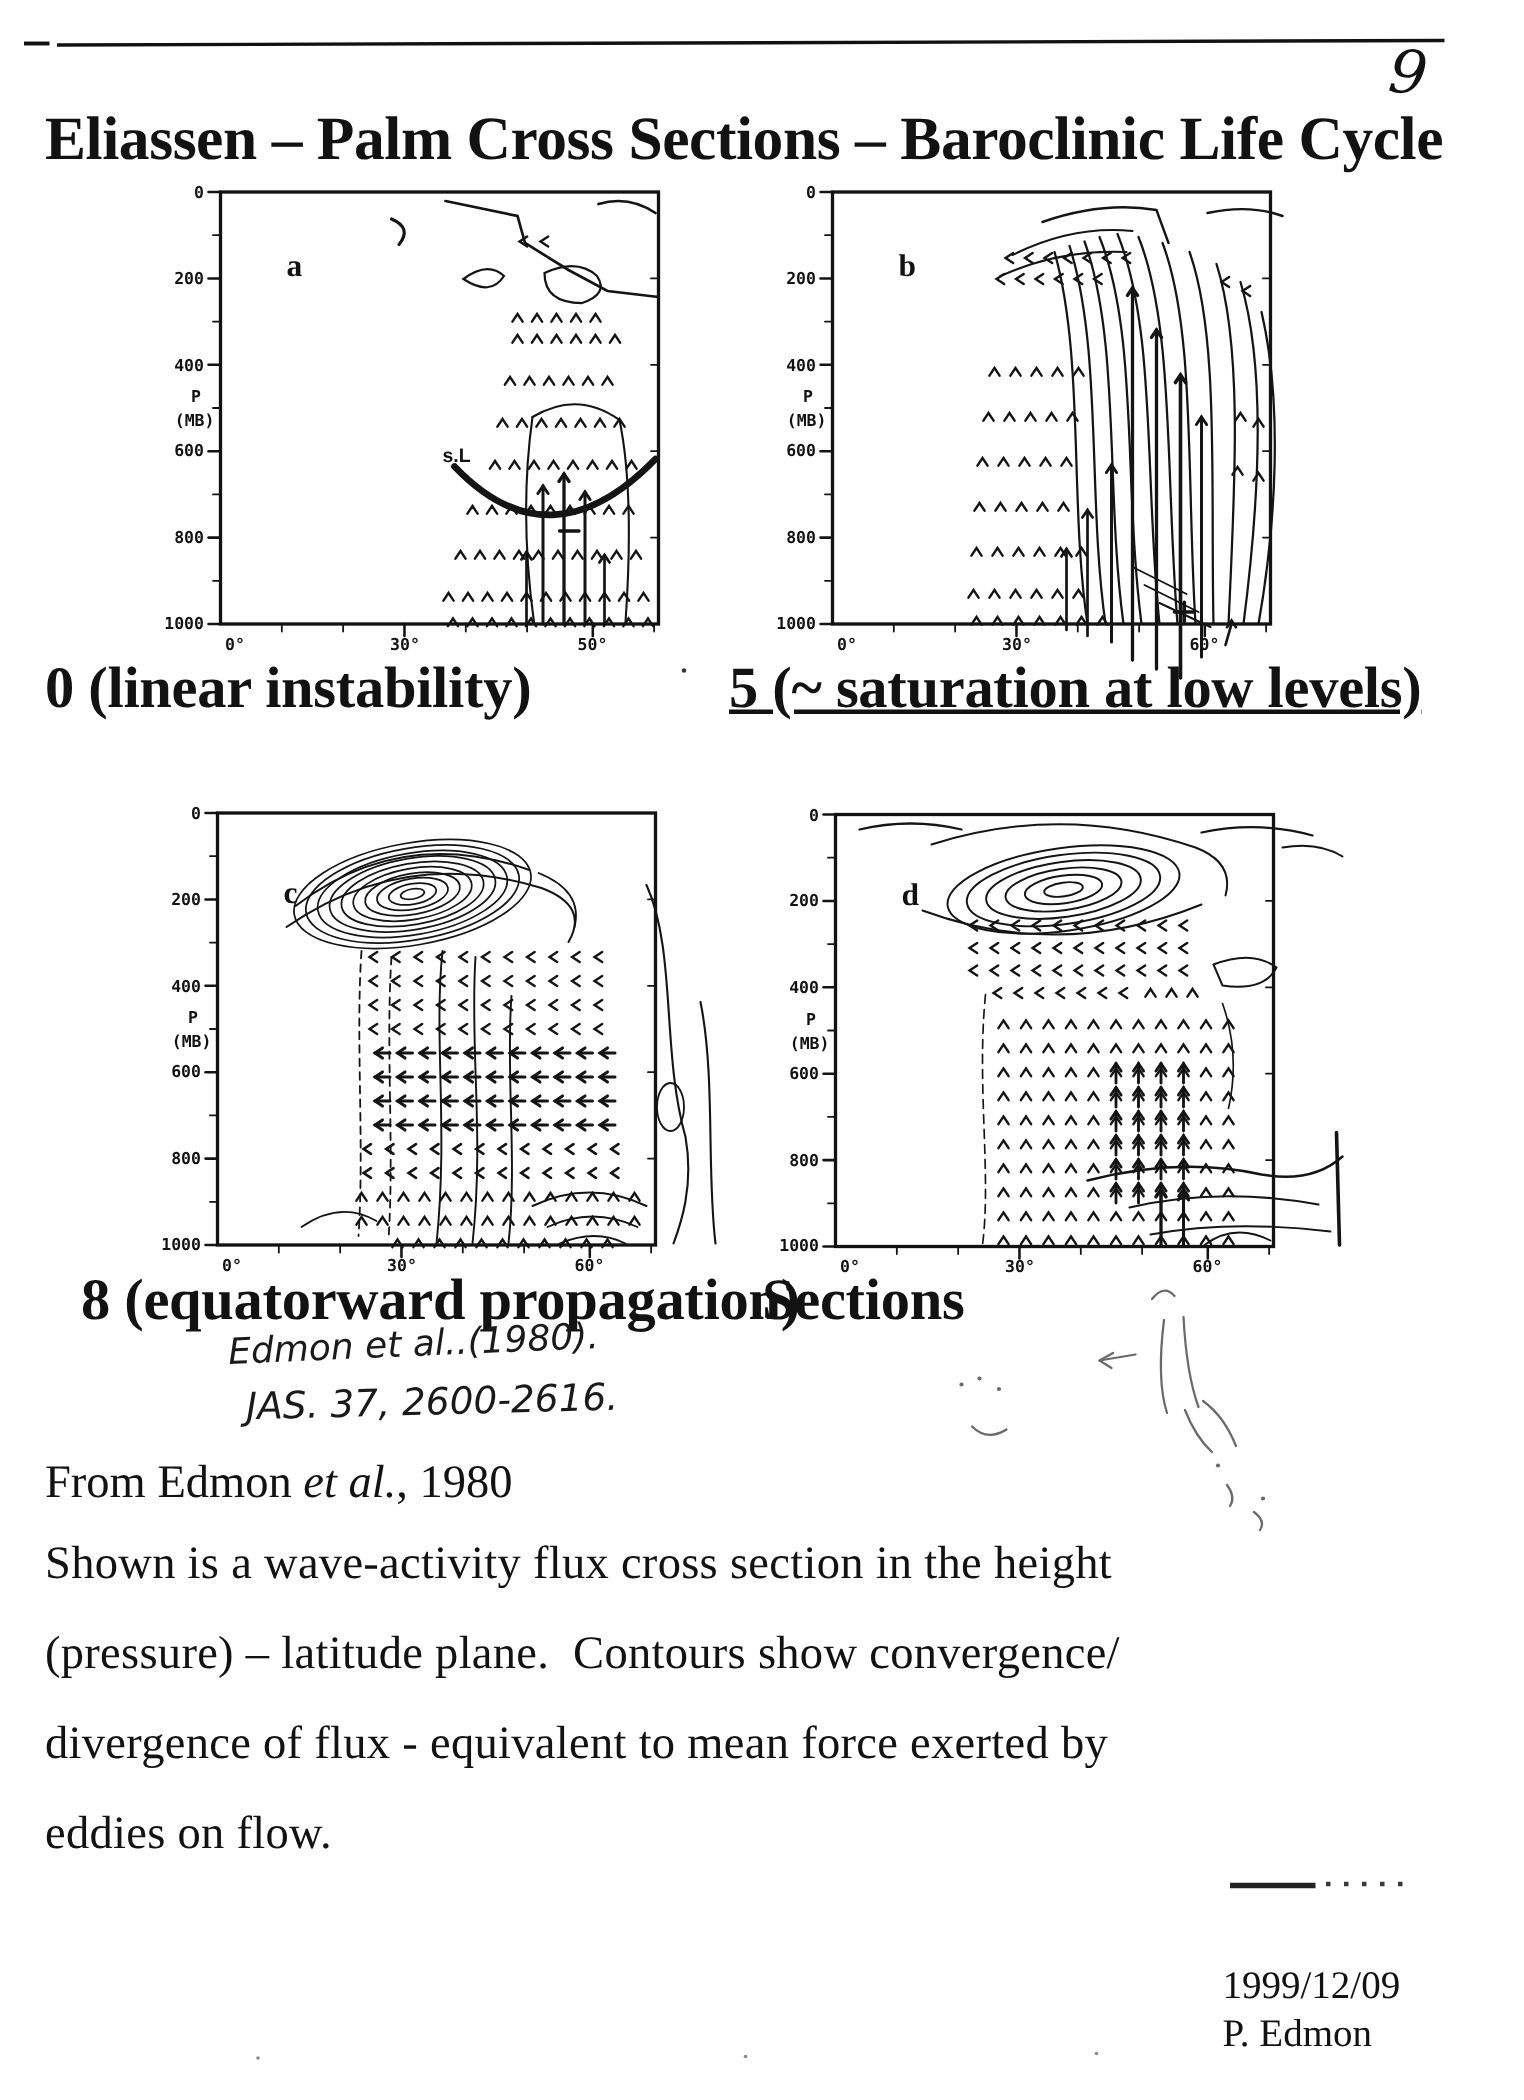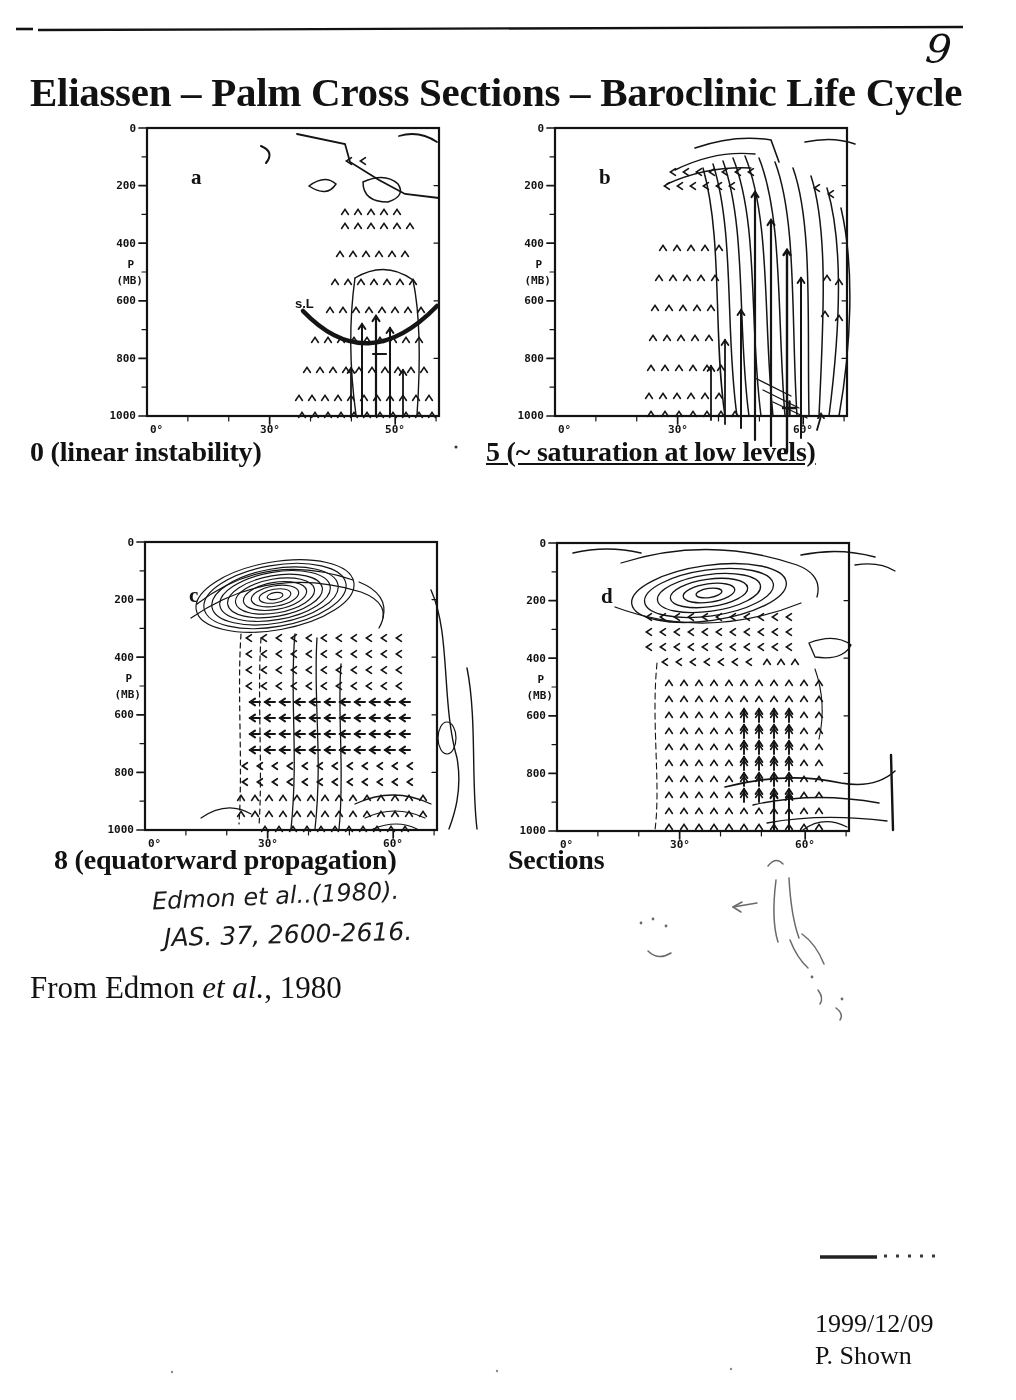--- a/index.html
+++ b/index.html
@@ -12,21 +12,21 @@
   .panel{position:absolute;overflow:visible;}
   #panel-a{left:95px;top:118px;}
   #panel-b{left:503px;top:118px;}
   #panel-c{left:93px;top:532px;}
   #panel-d{left:505px;top:533px;}
   .pbox{fill:none;stroke:#121212;stroke-width:2.2;}
   svg text{fill:#121212;}
   .tick-label{font-family:"DejaVu Sans Mono",monospace;font-size:11px;font-weight:700;}
   .panel-letter{font:bold 21px "Liberation Serif",serif;}
   .sl-label{font:bold 13px "Liberation Sans",sans-serif;}
-  .caption{position:absolute;font-weight:bold;font-size:28px;letter-spacing:-0.2px;white-space:nowrap;}
+  .caption{position:absolute;font-weight:bold;font-size:39px;letter-spacing:-0.2px;white-space:nowrap;}
   #caption-a{left:30px;top:436px;}
   #caption-b{left:486px;top:436px;text-decoration:underline;}
   #caption-c{left:30px;top:844px;margin-left:24px;}
   #caption-d{left:508px;top:844px;}
   .hand-note{position:absolute;font:italic 24px "DejaVu Sans",sans-serif;color:#1a1a1a;white-space:nowrap;}
   #hand-note-1{left:152px;top:882px;transform:rotate(-2.5deg);}
   #hand-note-2{left:164px;top:920px;font-size:25px;transform:rotate(-1.5deg);}
   .source-line{position:absolute;left:30px;top:970px;font-size:31px;white-space:pre;}
   .source-line .it{font-style:italic;text-align:center;}
   .paragraph{position:absolute;left:30px;top:1012px;font-size:31px;letter-spacing:0.2px;}
@@ -894,19 +894,25 @@
   <div class="caption" id="caption-a">0 (linear instability)</div>
   <div class="caption" id="caption-b">5 (~ saturation at low levels)</div>
   <div class="caption" id="caption-c">8 (equatorward propagation)</div>
   <div class="caption" id="caption-d">Sections</div>
 
   <div class="hand-note" id="hand-note-1">Edmon et al..(1980).</div>
   <div class="hand-note" id="hand-note-2">JAS. 37, 2600-2616.</div>
 
   <div class="source-line"><span>From Edmon </span><span class="it">et al.</span><span>, 1980</span></div>
 
+  <div class="paragraph">
+    <div class="line">Shown is a wave-activity flux cross section in the height</div>
+    <div class="line">(pressure) – latitude plane.  Contours show convergence/</div>
+    <div class="line">divergence of flux - equivalent to mean force exerted by</div>
+    <div class="line">eddies on flow.</div>
+  </div>
 
   <div class="footer">
     <div>1999/12/09</div>
-    <div>P. Shown</div>
+    <div>P. Edmon</div>
   </div>
 
 </div>
 
 </body></html>

